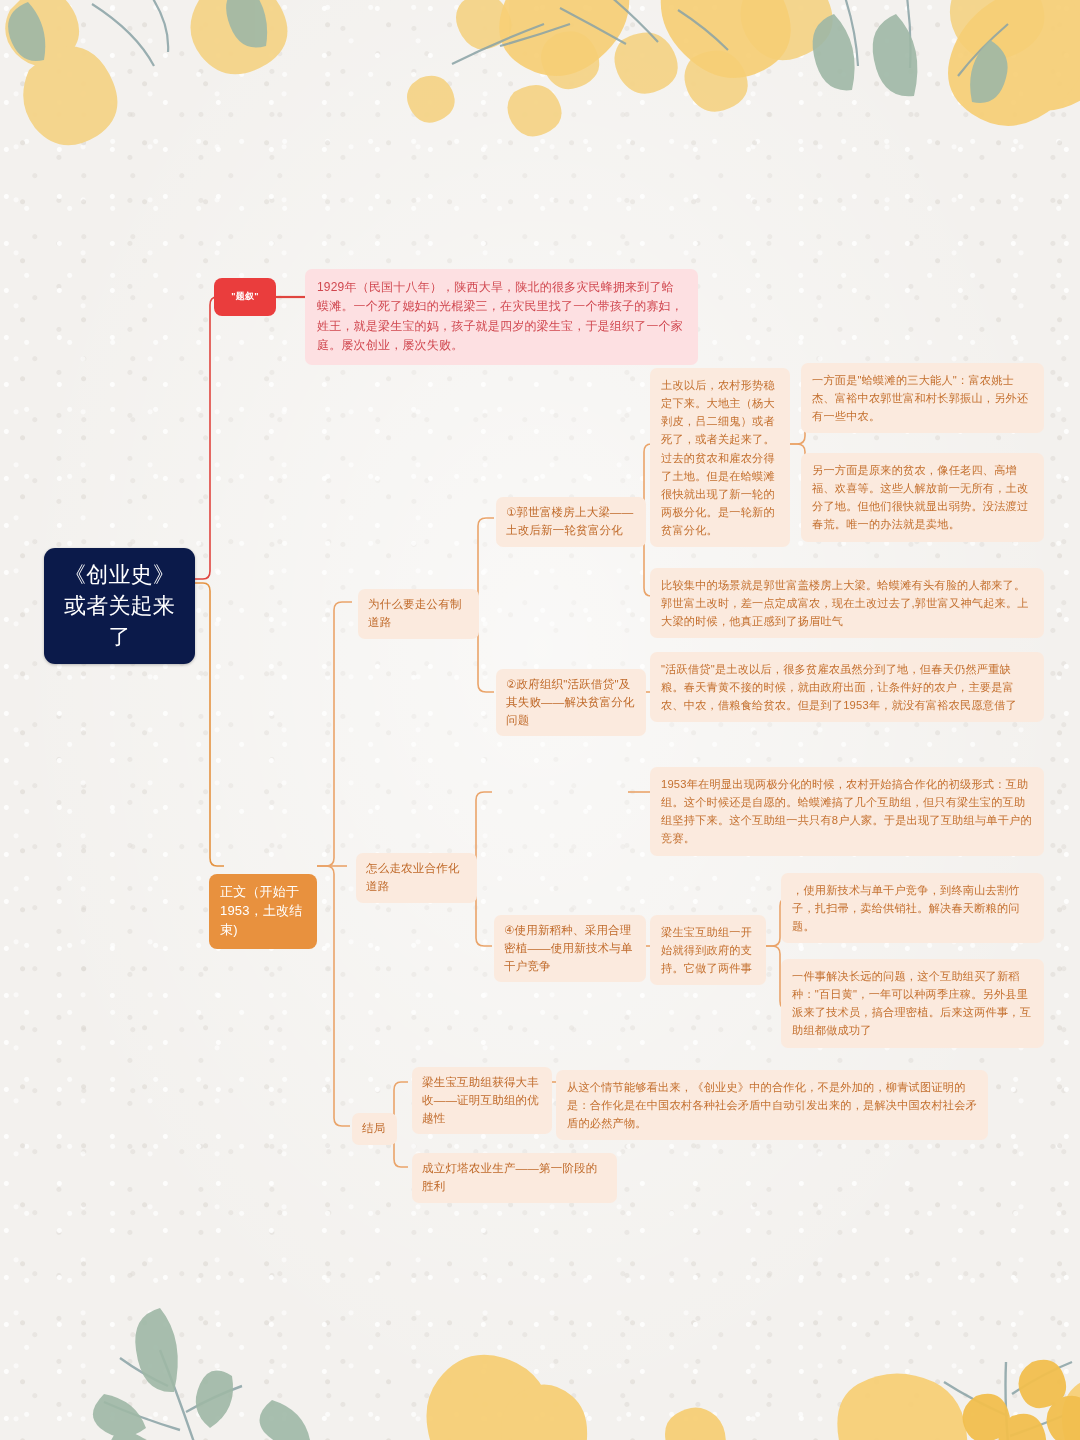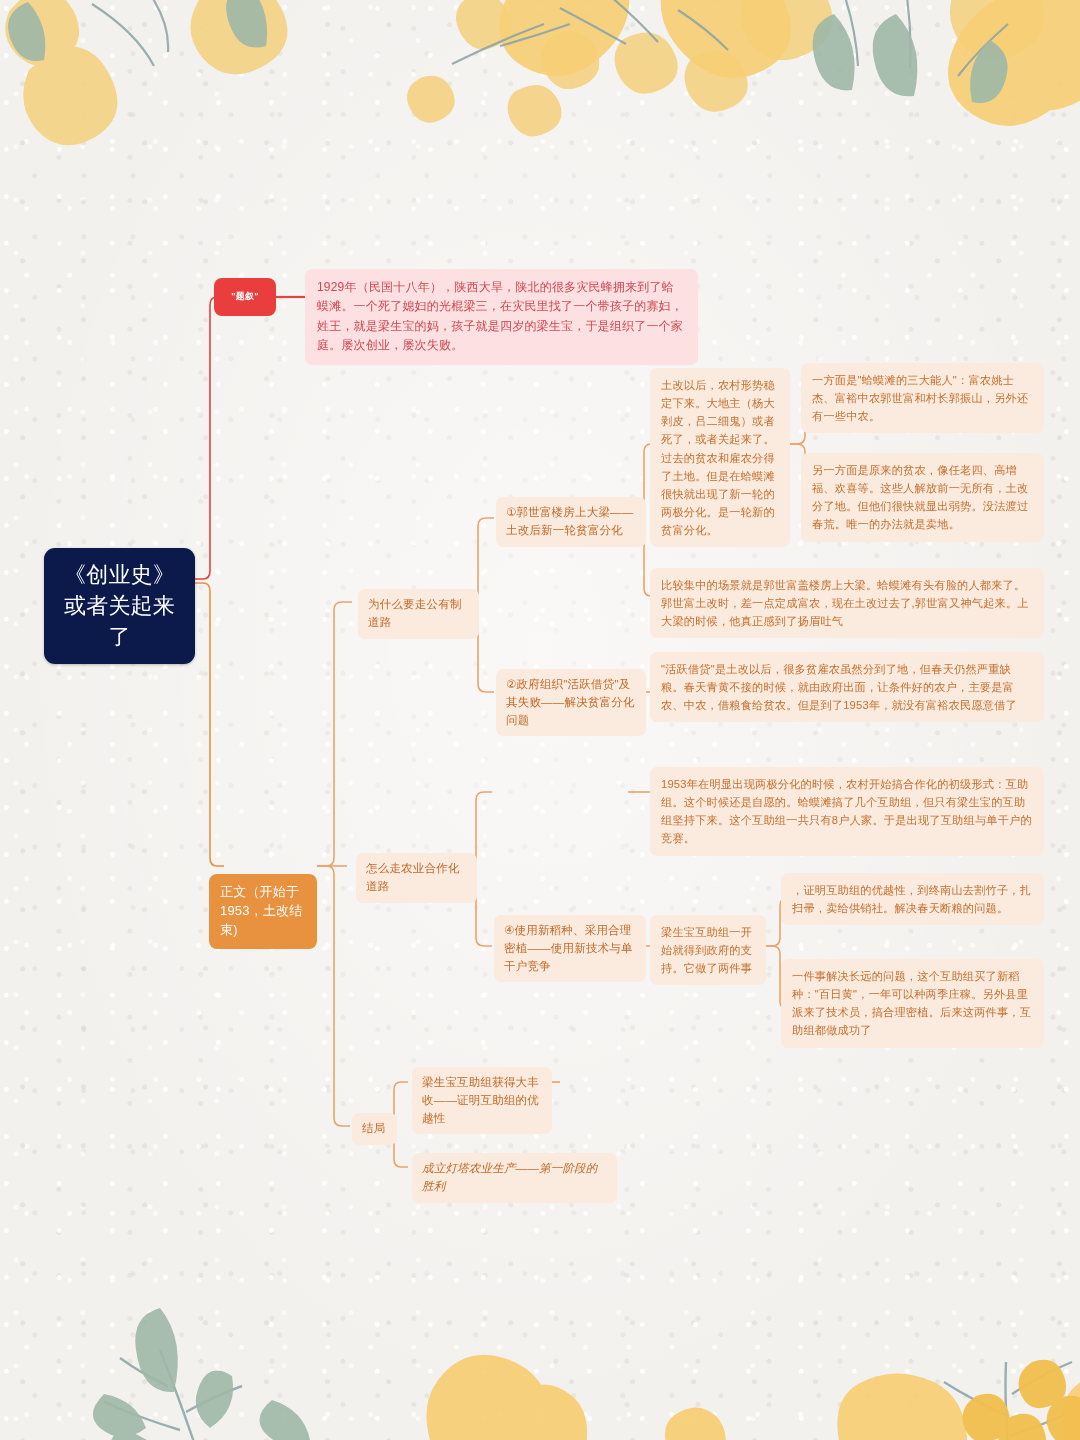--- a/index.html
+++ b/index.html
@@ -277,24 +277,25 @@
 
   <div class="node node-peach" style="left:338px; top:853px; width:121px;">怎么走农业合作化道路</div>
 
 
   <div class="node node-detail" style="left:650px; top:767px; width:394px;">1953年在明显出现两极分化的时候，农村开始搞合作化的初级形式：互助组。这个时候还是自愿的。蛤蟆滩搞了几个互助组，但只有梁生宝的互助组坚持下来。这个互助组一共只有8户人家。于是出现了互助组与单干户的竞赛。</div>
 
   <div class="node node-peach" style="left:476px; top:915px; width:152px;">④使用新稻种、采用合理密植——使用新技术与单干户竞争</div>
 
   <div class="node node-detail" style="left:650px; top:915px; width:116px;">梁生宝互助组一开始就得到政府的支持。它做了两件事</div>
 
-  <div class="node node-detail" style="left:781px; top:873px; width:263px;">，证明互助组的优越性，到终南山去割竹子，扎扫帚，卖给供销社。解决春天断粮的问题。</div>
+  <div class="node node-detail" style="left:781px; top:873px; width:263px;">，使用新技术与单干户竞争，到终南山去割竹子，扎扫帚，卖给供销社。解决春天断粮的问题。</div>
 
   <div class="node node-detail" style="left:781px; top:959px; width:263px;">一件事解决长远的问题，这个互助组买了新稻种："百日黄"，一年可以种两季庄稼。另外县里派来了技术员，搞合理密植。后来这两件事，互助组都做成功了</div>
 
   <div class="node node-peach" style="left:334px; top:1113px; width:45px;">结局</div>
 
   <div class="node node-peach" style="left:394px; top:1067px; width:140px;">梁生宝互助组获得大丰收——证明互助组的优越性</div>
 
-
-  <div class="node node-peach" style="left:394px; top:1153px; width:205px;font-style:italic;">成立灯塔农业生产——第一阶段的胜利</div>
+  <div class="node node-detail" style="left:556px; top:1070px; width:432px;">从这个情节能够看出来，《创业史》中的合作化，不是外加的，柳青试图证明的是：合作化是在中国农村各种社会矛盾中自动引发出来的，是解决中国农村社会矛盾的必然产物。</div>
+
+  <div class="node node-peach" style="left:394px; top:1153px; width:205px;">成立灯塔农业生产——第一阶段的胜利</div>
 
 </div>
 
 </body></html>

